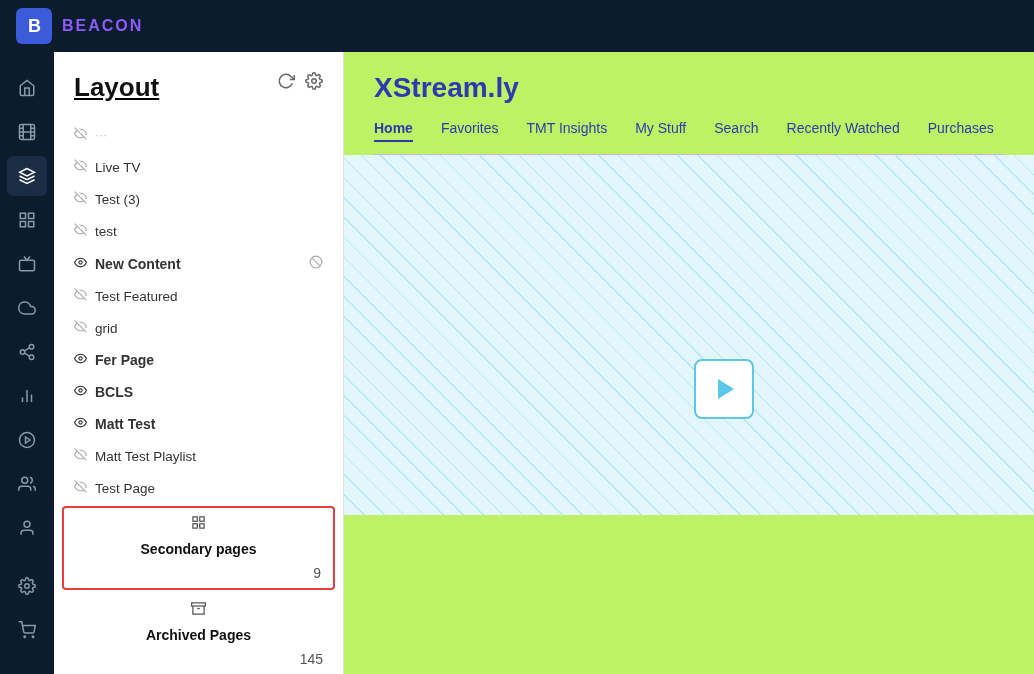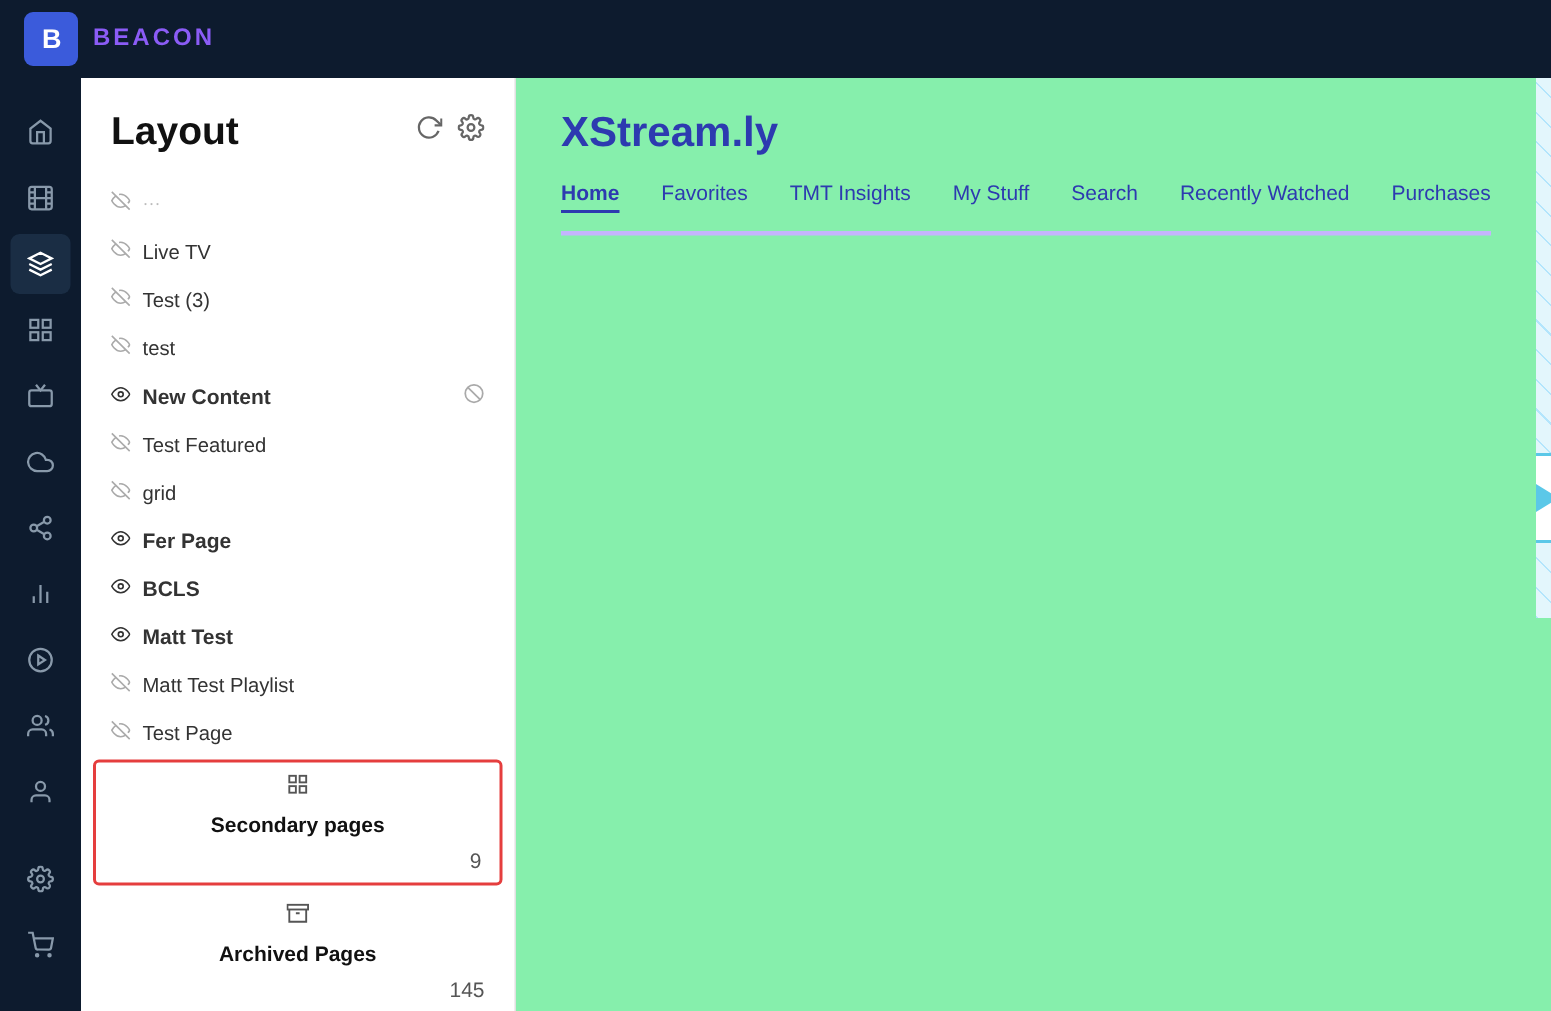--- a/index.html
+++ b/index.html
@@ -75,24 +75,25 @@
       width: 290px;
       background: white;
       border-right: 1px solid #e0e0e0;
       display: flex;
       flex-direction: column;
       flex-shrink: 0;
       overflow: hidden;
     }
     .layout-header {
       display: flex;
-      align-items: center;
+      align-items: flex-start;
       justify-content: space-between;
       padding: 20px 20px 16px 20px;
       flex-shrink: 0;
+      text-decoration: underline;
     }
     .layout-title {
       font-size: 26px;
       font-weight: 800;
       color: #111;
     }
     .layout-icons {
       display: flex;
       gap: 10px;
       align-items: center;
@@ -153,38 +154,38 @@
     }
     .section-item .count {
       margin-left: auto;
       color: #555;
       font-weight: 500;
     }
 
     
     .preview-area {
       flex: 1;
-      background: #86efac;
-      display: flex;
-      flex-direction: row;
+      background: #bef264;
+      display: flex;
+      flex-direction: column;
       overflow: hidden;
     }
     .preview-header {
       padding: 20px 30px 0 30px;
     }
     .preview-app-title {
       font-size: 28px;
       font-weight: 800;
       color: #2d3ab0;
       margin-bottom: 16px;
     }
     .preview-nav {
       display: flex;
       gap: 28px;
-      border-bottom: 3px solid #c4b5fd;
+      border-bottom: 1px solid #c4b5fd;
       padding-bottom: 12px;
     }
     .preview-nav-item {
       font-size: 14px;
       color: #2d3ab0;
       cursor: pointer;
       padding-bottom: 4px;
     }
     .preview-nav-item.active {
       font-weight: 700;

